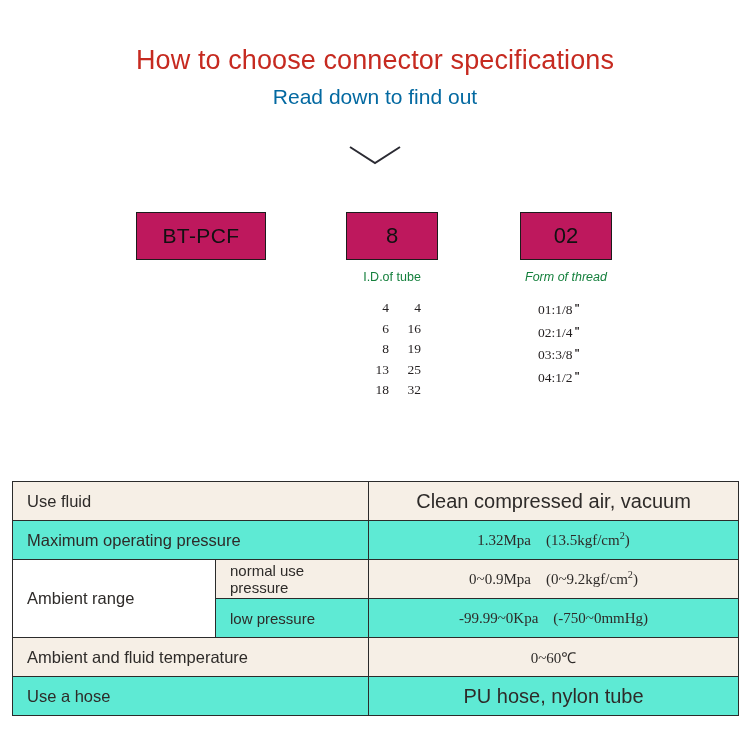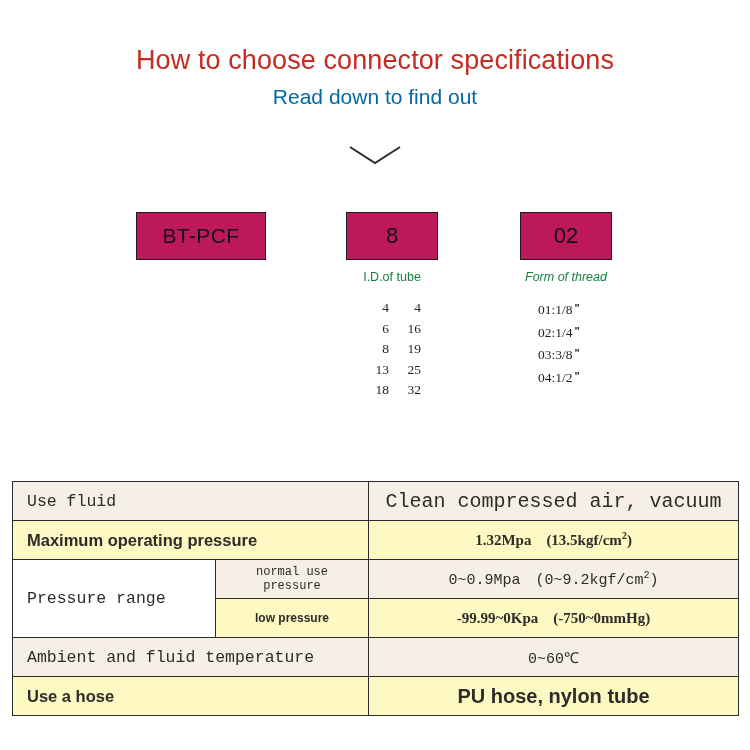--- a/index.html
+++ b/index.html
@@ -159,40 +159,39 @@
     border-collapse: collapse;
     table-layout: fixed;
     border: 1px solid #2b2b2b;
   }
   #spec-table td {
     border: 1px solid #2b2b2b;
     padding: 0 14px;
     color: #2e2b29;
     vertical-align: middle;
   }
-  .row-shaded td { background: #f6efe6; font-family: Liberation Mono, monospace; }
-  .row-plain td { background: #fef9c3; font-weight: bold; }
+  .row-shaded td { background: #f6efe6; }
+  .row-plain td { background: #5eead4; }
 
   .lbl {
     font-size: 16.5px;
     text-align: left;
     height: 38px;
   }
   .val {
     font-size: 20px;
     text-align: center;
     height: 38px;
   }
   .val-num {
     font-family: "Liberation Serif", serif;
     font-size: 15px;
   }
   .sub-lbl {
-    font-size: 12px;
-    text-align: center;
+    font-size: 15px;
     color: #3a3430;
     margin-left: 6px;
   }
   #cell-pressure-range {
     font-size: 16.5px;
     text-align: left;
     background: #ffffff;
     vertical-align: middle;
   }
   sup {
@@ -275,21 +274,21 @@
       <td class="lbl" colspan="2">Use fluid</td>
       <td class="val">Clean compressed air, vacuum</td>
     </tr>
 
     <tr class="row-plain">
       <td class="lbl" colspan="2">Maximum operating pressure</td>
       <td class="val val-num"><span>1.32Mpa　(13.5kgf/cm</span><sup>2</sup><span>)</span></td>
     </tr>
 
     <tr class="row-shaded">
-      <td class="lbl" id="cell-pressure-range" rowspan="2">Pressure range</td>
+      <td class="lbl" id="cell-pressure-range" rowspan="2">Ambient range</td>
       <td class="sub-lbl">normal use pressure</td>
       <td class="val val-num"><span>0~0.9Mpa　(0~9.2kgf/cm</span><sup>2</sup><span>)</span></td>
     </tr>
 
     <tr class="row-plain">
       <td class="sub-lbl">low pressure</td>
       <td class="val val-num"><span>-99.99~0Kpa　(-750~0mmHg)</span></td>
     </tr>
 
     <tr class="row-shaded">

